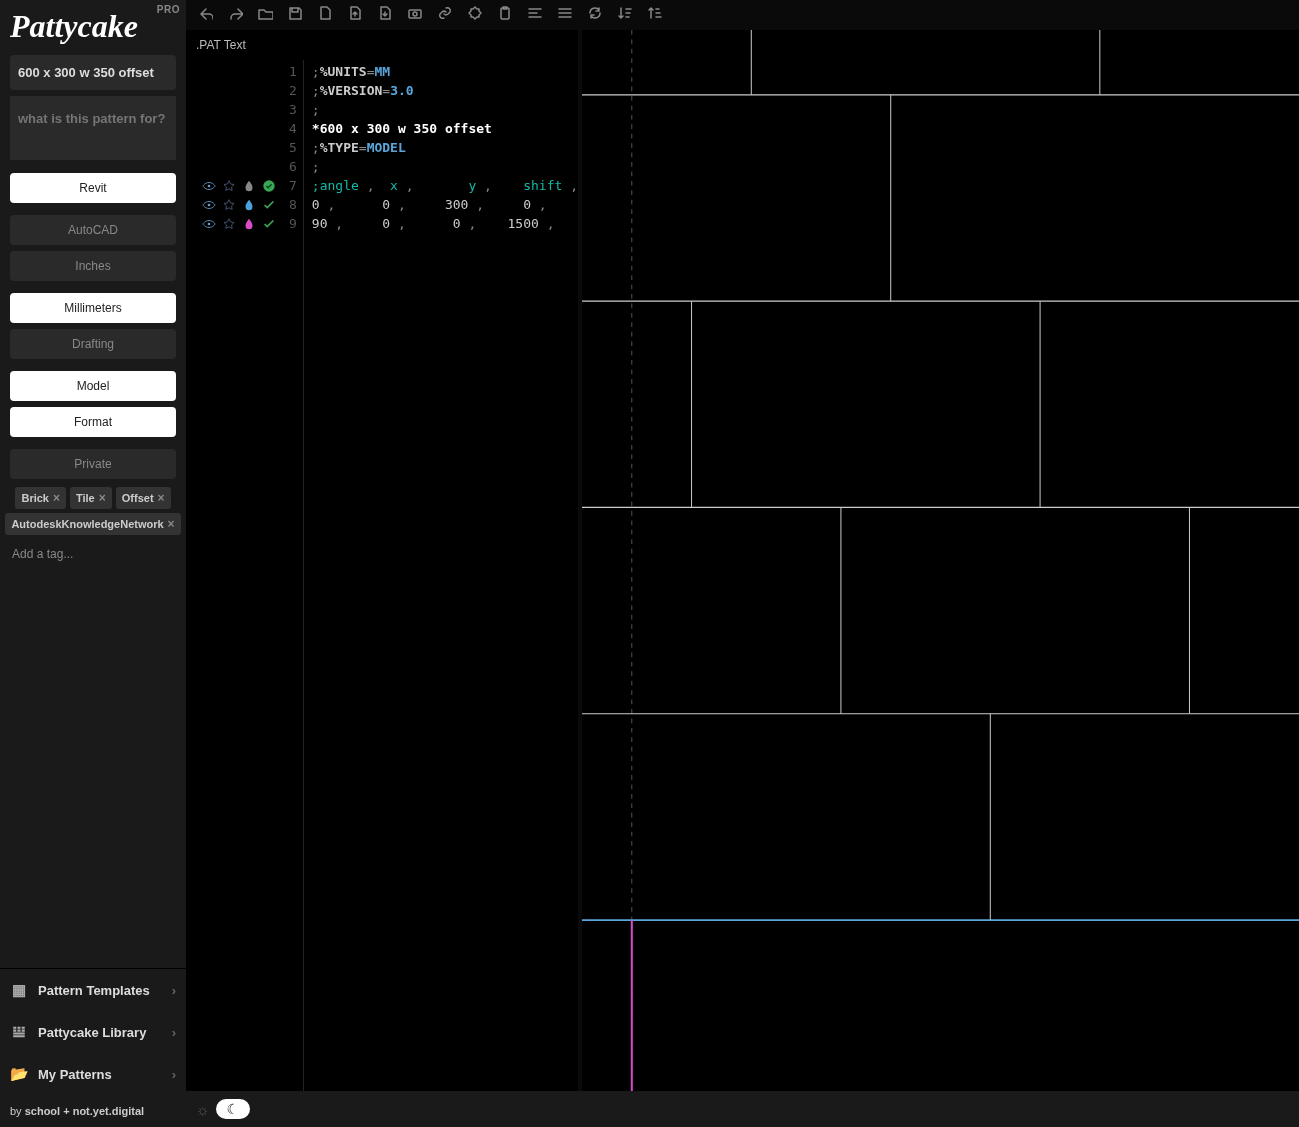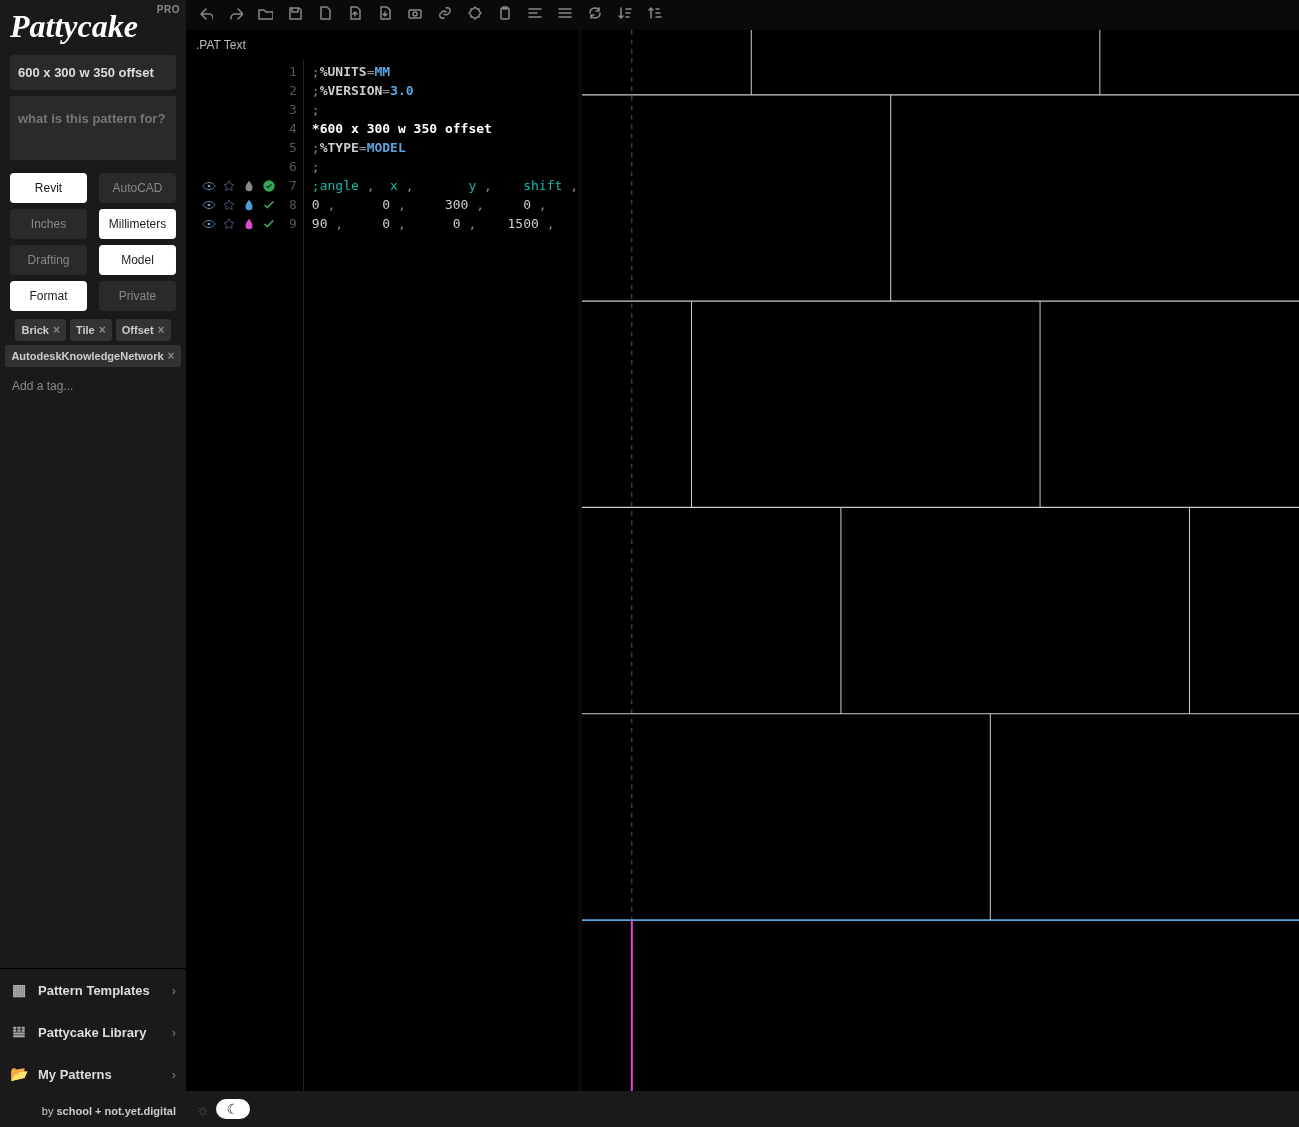--- a/index.html
+++ b/index.html
@@ -64,20 +64,21 @@
   font-size: 13px;
   height: 64px;
   resize: none;
   margin-bottom: 10px;
   font-family: inherit;
 }
 .toggle-group {
   display: flex;
   gap: 12px;
   margin-bottom: 6px;
+  flex-direction: column;
 }
 .toggle-btn {
   flex: 1;
   padding: 8px 4px;
   border: none;
   border-radius: 4px;
   font-size: 12px;
   font-weight: 500;
   cursor: pointer;
   background: #2a2a2a;
@@ -125,21 +126,21 @@
   font-size: 13px;
   cursor: pointer;
   gap: 10px;
 }
 .nav-item .chev { margin-left: auto; color: #666; }
 .nav-icon { width: 18px; text-align: center; font-size: 15px; color: #aaa; }
 .credits {
   padding: 10px;
   font-size: 11px;
   color: #ccc;
-  text-align: right;
+  text-align: left;
 }
 .credits b { font-weight: bold; }
 
 .main { flex: 1; display: flex; flex-direction: column; background: #0a0a0a; }
 .menubar {
   display: flex;
   align-items: center;
   padding: 0 10px;
   height: 36px;
   gap: 18px;

